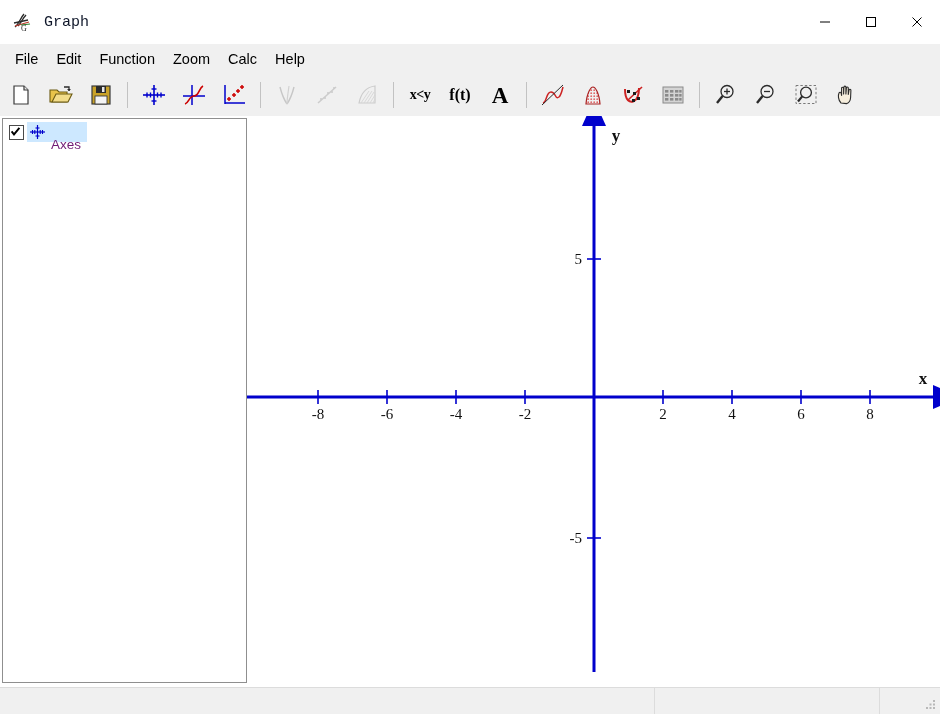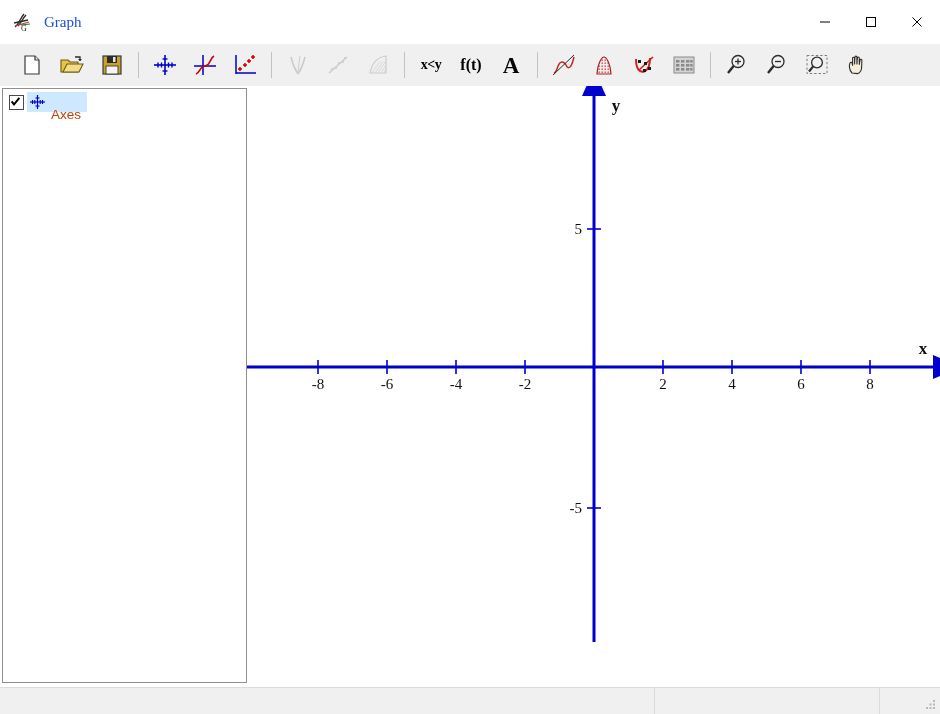--- a/index.html
+++ b/index.html
@@ -35,22 +35,22 @@
     padding-left: 12px;
     gap: 10px;
   }
   .app-icon {
     width: 22px; height: 22px;
     position: relative;
     flex: none;
   }
   .title-text {
     font-size: 15px;
-    color: #1d4ed8;
-    font-family: Liberation Serif, serif;
+    color: #0f172a;
+    font-family: Liberation Mono, monospace;
   }
   .win-buttons {
     position: absolute;
     right: 0; top: 0;
     height: 44px;
     display: flex;
   }
   .win-btn {
     width: 46px; height: 44px;
     display: flex; align-items: center; justify-content: center;
@@ -76,21 +76,21 @@
     font-family: "Liberation Sans", sans-serif;
     line-height: 1;
   }
 
   
   .toolbar {
     height: 42px;
     background: #f0f0f0;
     display: flex;
     align-items: center;
-    padding-left: 12px;
+    padding-left: 1px;
     flex: none;
   }
   .tb-btn {
     width: 38px; height: 34px;
     display: flex; align-items: center; justify-content: center;
     cursor: default;
     border: 1px solid transparent;
   }
   .tb-btn.disabled { opacity: 0.35; }
   .tb-sep {
@@ -145,21 +145,21 @@
     display: flex;
     align-items: center;
     gap: 5px;
     background: #cde8ff;
     padding: 1px 6px 1px 2px;
     height: 18px;
   }
   .tree-icon { width: 17px; height: 16px; flex: none; }
   .tree-label {
     font-size: 13.5px;
-    color: #c2410c;
+    color: #701a75;
     font-family: "Liberation Sans", sans-serif;
     line-height: 1;
     margin-top: 25px;
   }
 
   .graph-area {
     flex: 1;
     position: relative;
     background: #ffffff;
     overflow: hidden;
@@ -227,20 +227,28 @@
       </div>
       <div class="win-btn close">
         <svg width="12" height="12" viewBox="0 0 12 12">
           <line x1="1.5" y1="1.5" x2="10.5" y2="10.5" stroke="#000" stroke-width="1"></line>
           <line x1="10.5" y1="1.5" x2="1.5" y2="10.5" stroke="#000" stroke-width="1"></line>
         </svg>
       </div>
     </div>
   </div>
 
+  <div class="menubar">
+    <div class="menu-item">File</div>
+    <div class="menu-item">Edit</div>
+    <div class="menu-item">Function</div>
+    <div class="menu-item">Zoom</div>
+    <div class="menu-item">Calc</div>
+    <div class="menu-item">Help</div>
+  </div>
 
   <div class="toolbar">
 
     <div class="tb-btn">
       <svg width="24" height="24" viewBox="0 0 24 24">
         <path d="M5 3 H15 L19 7 V21 H5 Z" fill="#ffffff" stroke="#3a3a3a" stroke-width="1.2"></path>
         <path d="M15 3 V7 H19" fill="#e8e8e8" stroke="#3a3a3a" stroke-width="1.2"></path>
       </svg>
     </div>
     <div class="tb-btn">

